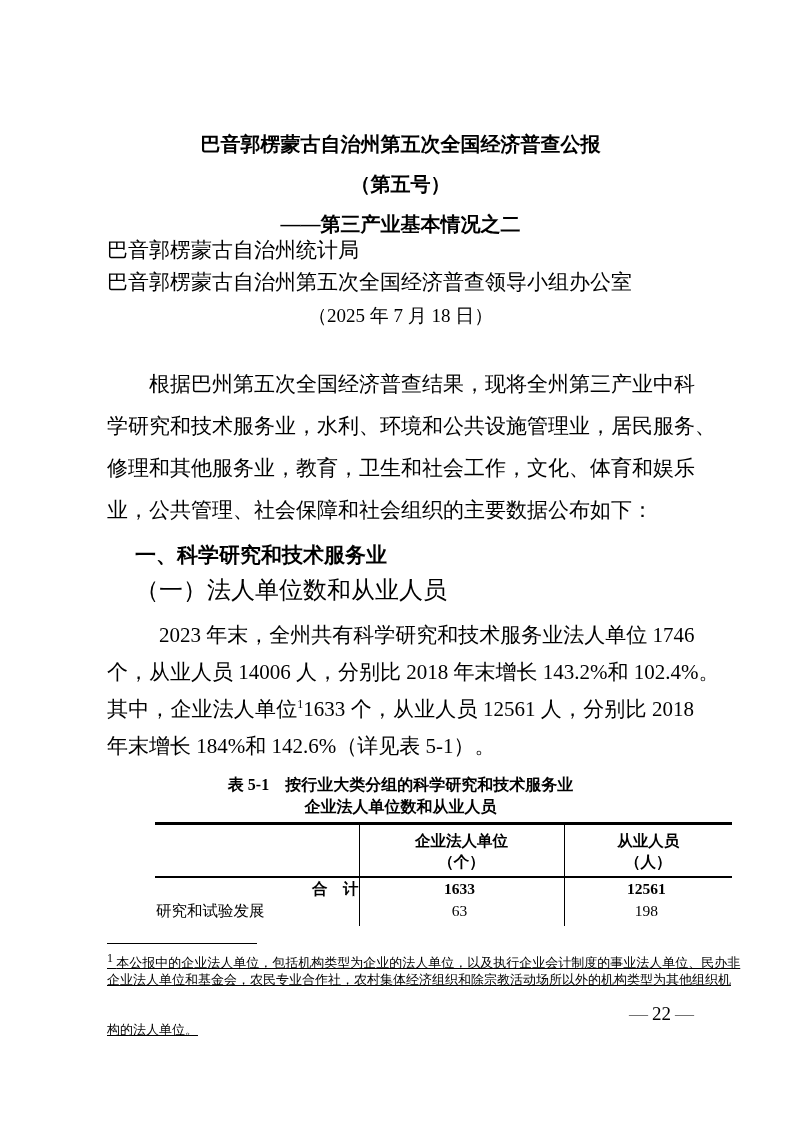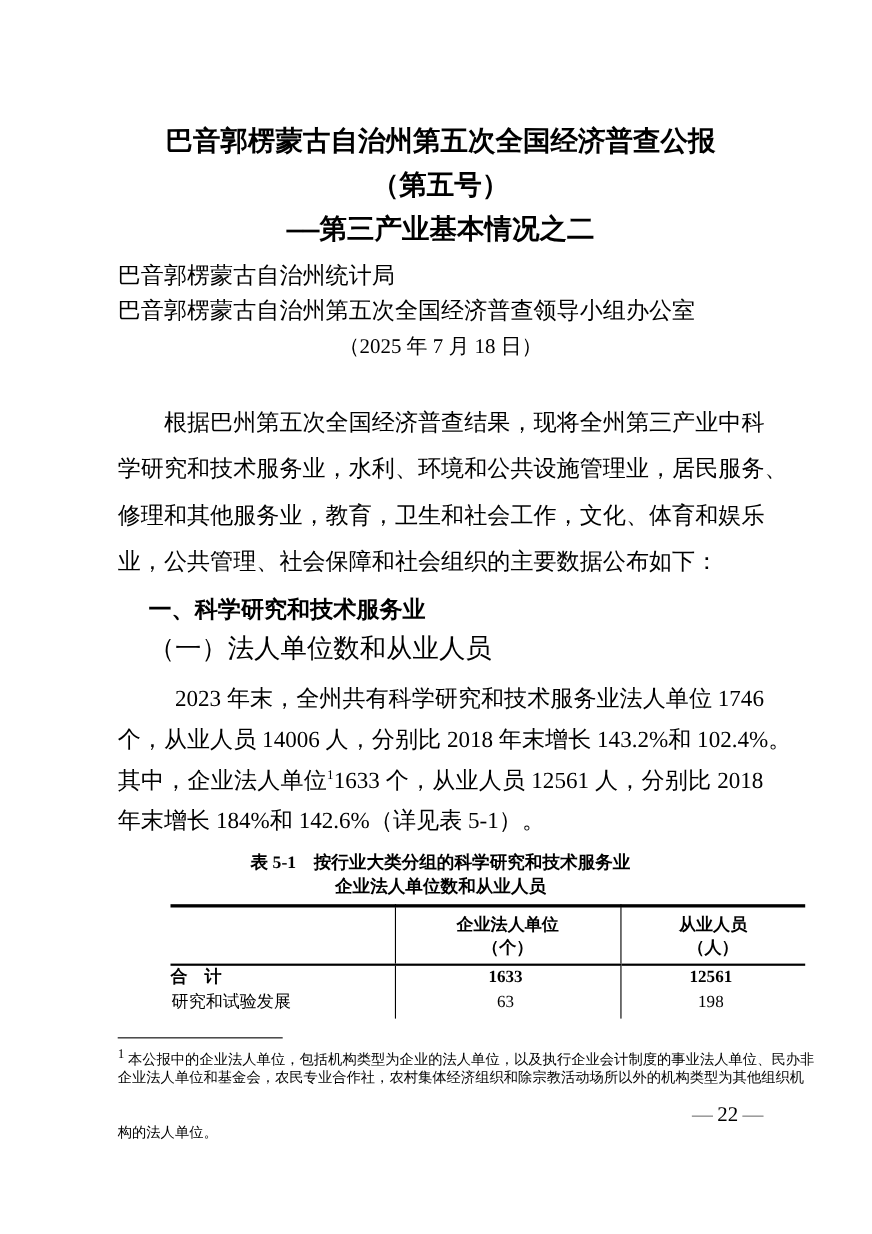--- a/index.html
+++ b/index.html
@@ -16,21 +16,21 @@
   .content {
     position: absolute;
     left: 107px;
     top: 0;
     width: 587px;
     height: 100%;
   }
   .abs { position: absolute; left: 0; width: 100%; }
 
   
-  .doc-title { top: 110px; text-align: center; font-weight: bold; font-size: 25px; line-height: 40px; font-family: Liberation Mono, monospace; }
+  .doc-title { top: 124px; text-align: center; font-weight: bold; font-size: 20px; line-height: 40px; }
   .byline { text-align: left; font-size: 21px; line-height: 26px; }
   .byline-1 { top: 237px; }
   .byline-2 { top: 269px; }
   .date-line { top: 304px; text-align: center; font-size: 19px; line-height: 24px; }
 
   
   .para .line {
     text-align: justify;
     text-align-last: justify;
     white-space: nowrap;
@@ -61,27 +61,27 @@
   }
   table.data td { padding: 0; vertical-align: middle; }
   col.c-label { width: 204px; }
   col.c-units { width: 205px; }
   col.c-persons { width: 168px; }
   td.vline { border-left: 1.5px solid #000; }
   tr.head td { border-bottom: 2px solid #000; height: 51px; text-align: center; font-weight: bold; line-height: 21px; }
   tr.datarow td { line-height: 21px; vertical-align: top; }
   tr.datarow td.num { text-align: center; padding-right: 4px; }
   tr.total td { height: 22px; font-weight: bold; }
-  tr.total td.label { text-align: left; }
+  tr.total td.label { text-align: right; }
   tr.lastrow td { padding-bottom: 5px; }
   tr.lastrow td.label { padding-left: 1px; }
 
   
   .fn-sep { top: 943px; width: 150px; border-top: 1.5px solid #000; }
-  .footnote { top: 955px; font-size: 13px; line-height: 16.5px; }
+  .footnote { top: 955px; font-size: 13px; line-height: 16.5px; text-decoration: underline; }
   .footnote .line { text-align: justify; text-align-last: justify; white-space: nowrap; }
   .footnote .line.last { text-align-last: left; white-space: normal; margin-top: 34px; }
 
   
   .page-num { top: 1003px; text-align: right; font-size: 19px; line-height: 22px; }
   .page-num .dash { color: #6e6e6e; letter-spacing: 0; }
   .page-num .num { padding: 0 4px; }
 </style>
 </head>
 <body>

